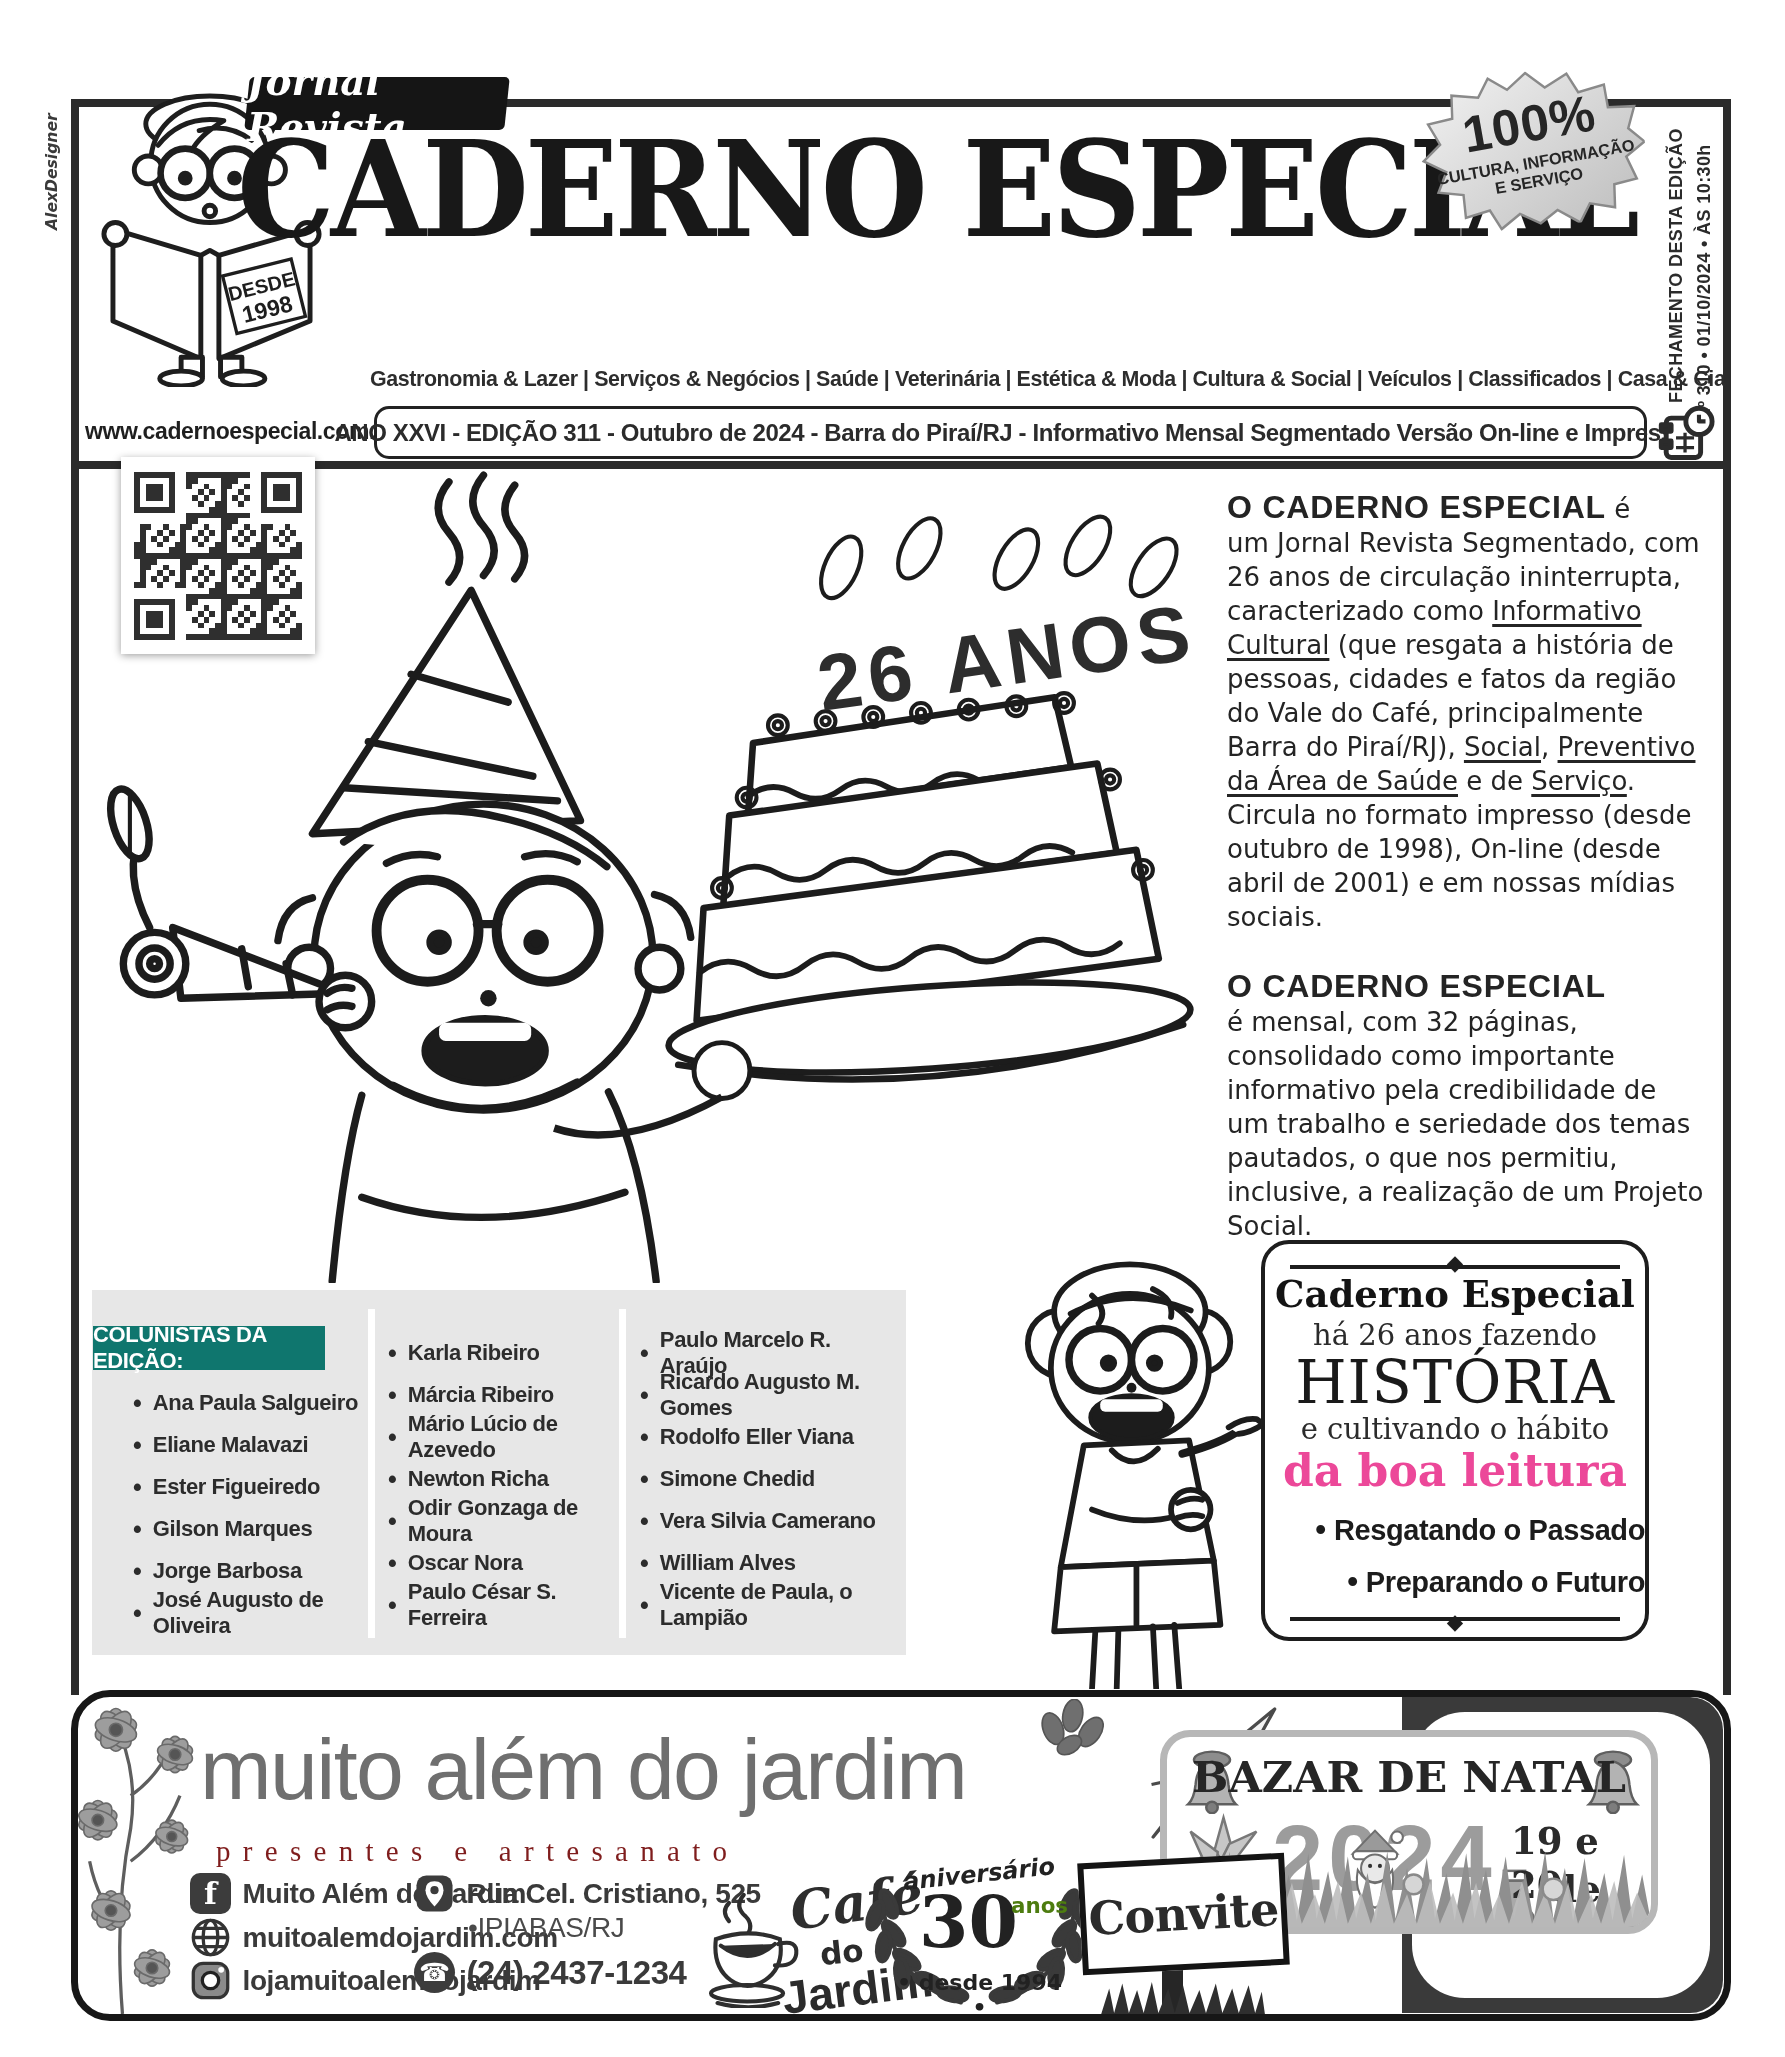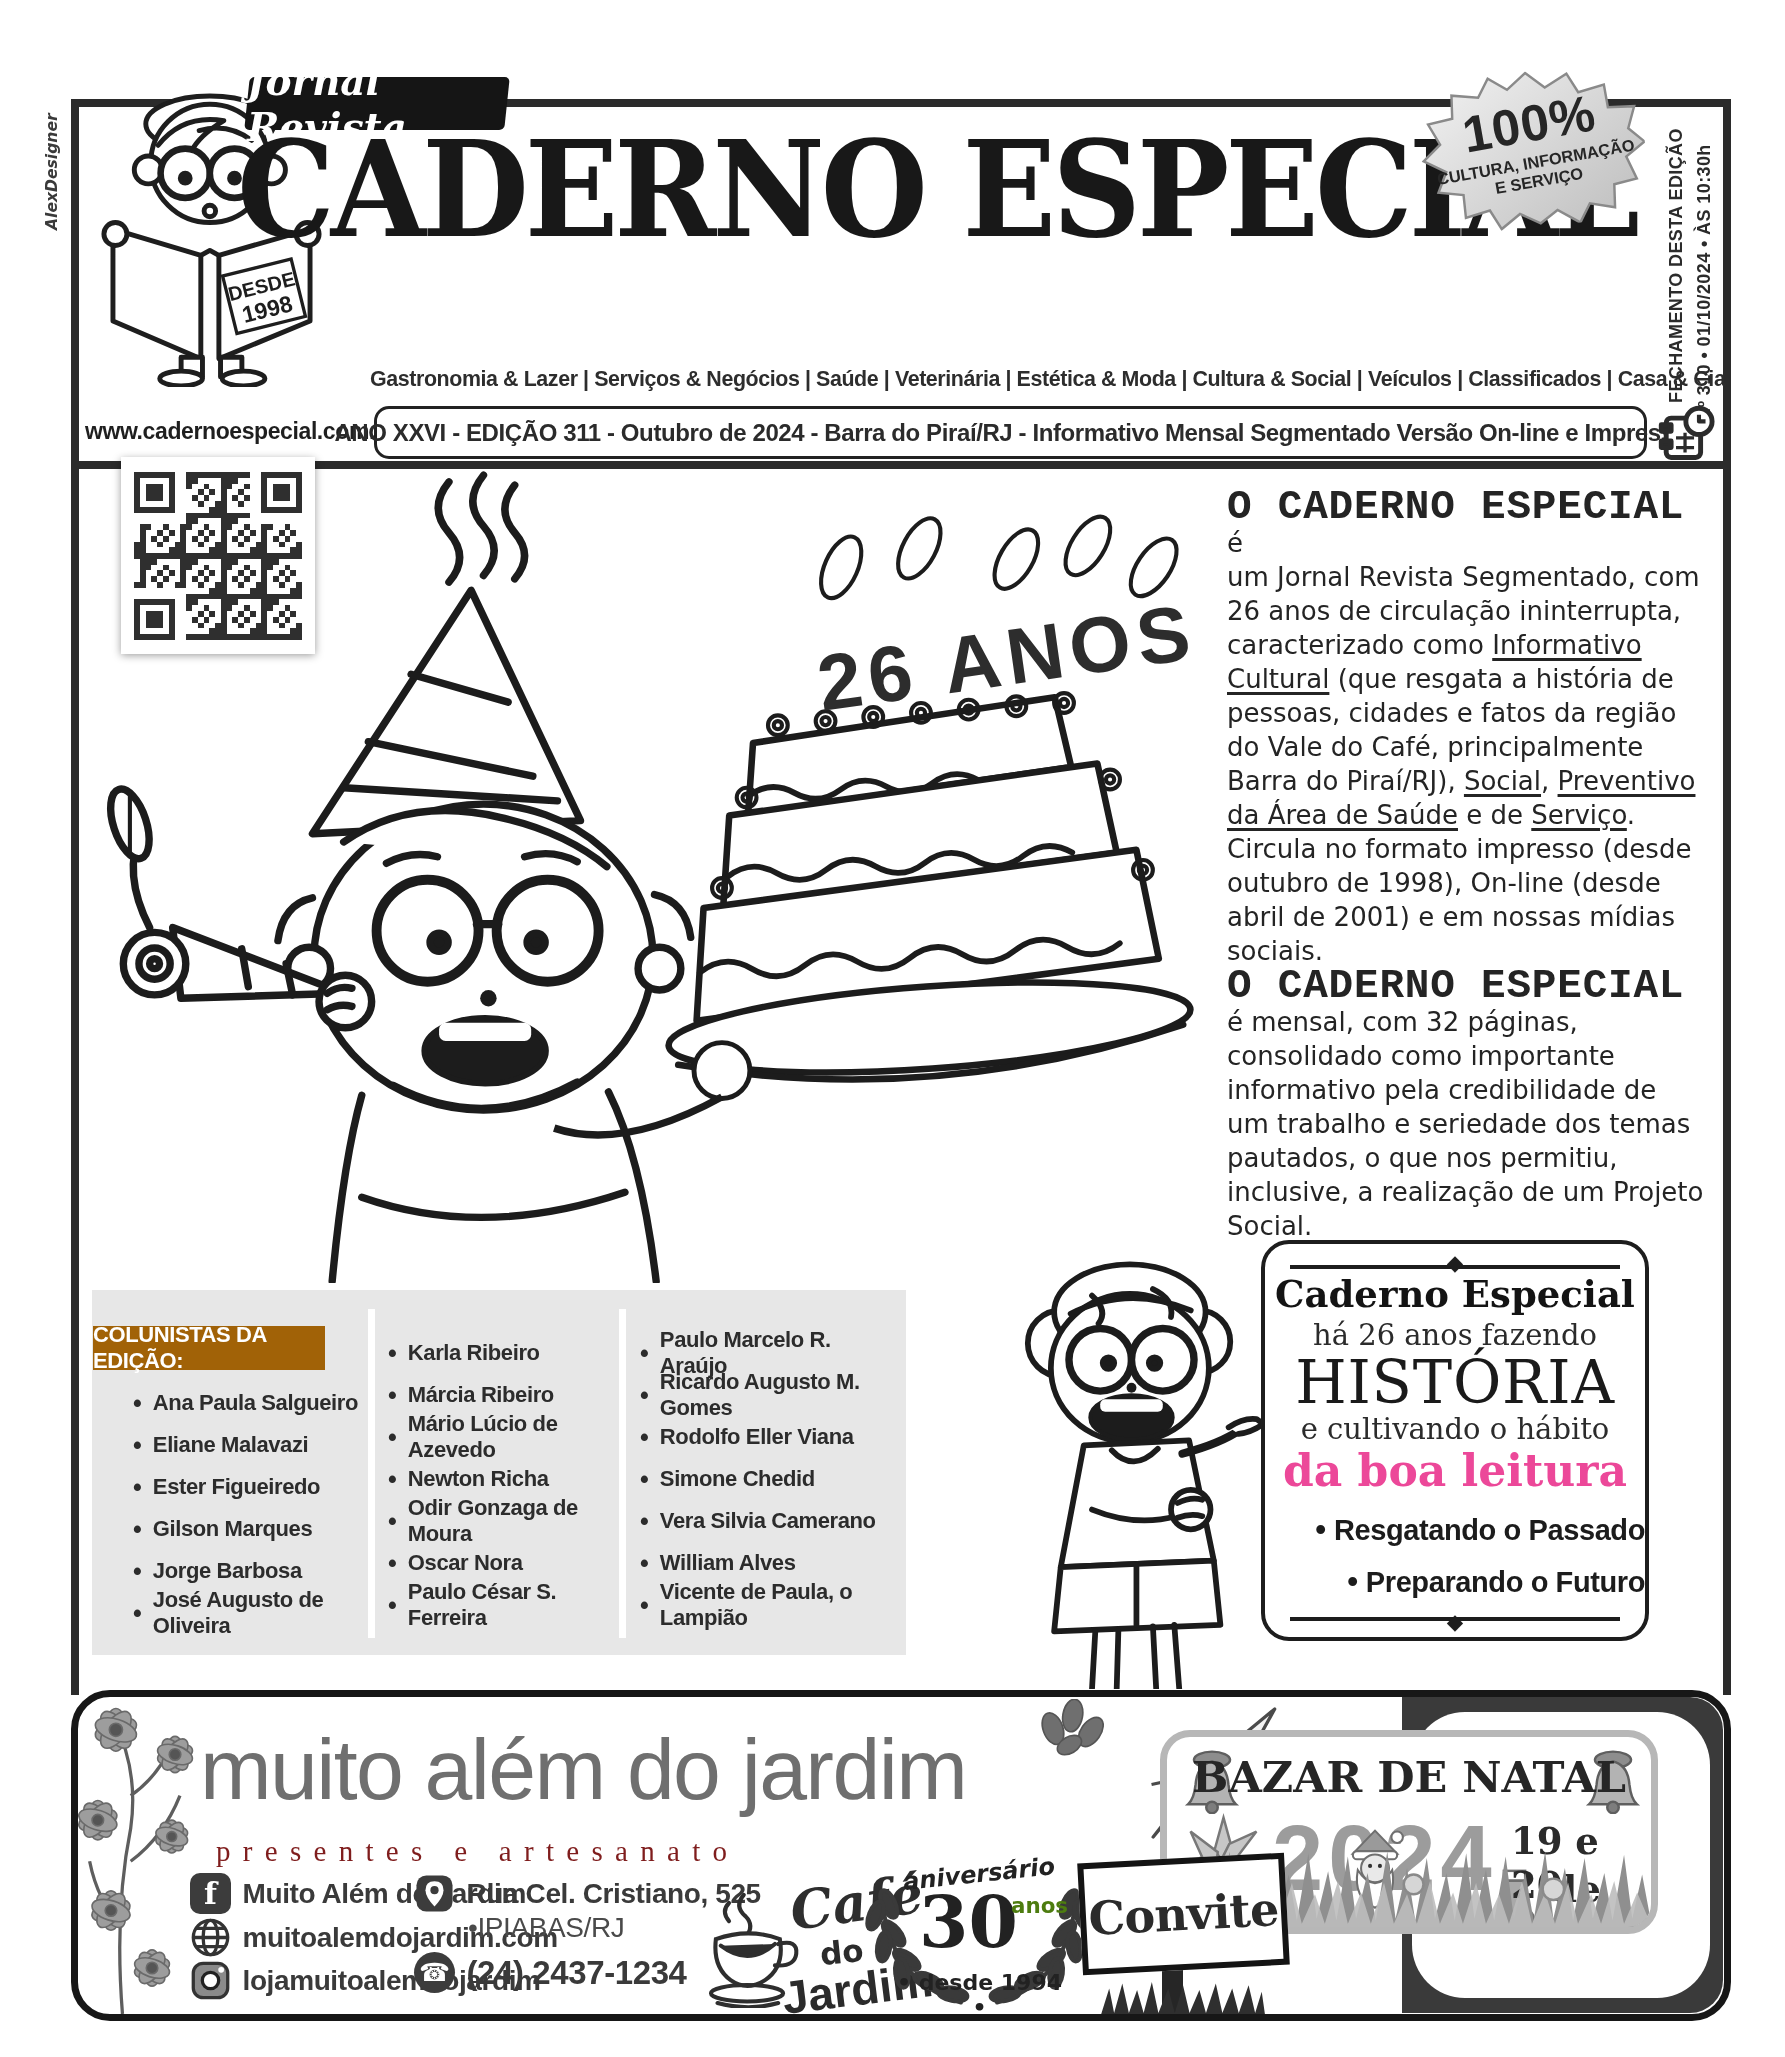--- a/index.html
+++ b/index.html
@@ -26,24 +26,24 @@
   .closing{writing-mode:vertical-rl;transform:rotate(180deg);font-size:18px;font-weight:bold;
            font-family:"Liberation Sans",sans-serif;letter-spacing:0.4px;color:#2b2b2b;white-space:nowrap}
   .cats{left:370px;top:367px;width:1279px;text-align:center;font-size:21.4px;color:#2d2d2d}
   .site{left:85px;top:418px;font-size:23px;color:#1f1f1f}
   .edition-pill{left:374px;top:406px;width:1273px;height:53px;border:3.3px solid #222;border-radius:15px;
                 display:flex;align-items:center;justify-content:center;box-sizing:border-box;background:#fff}
   .edition-pill span{font-size:24px}
   .qr-card{left:121px;top:457px;width:194px;height:197px;background:#fff;box-shadow:0 1.6px 8.2px rgba(0,0,0,.4);
            display:flex;align-items:center;justify-content:center}
   .about{left:1227px;top:490px;width:479px;font-size:26px;line-height:34px;color:#242424}
-  .about .lead{font-family:Liberation Mono, monospace;font-weight:bold;font-size:41px;letter-spacing:0.8px}
+  .about .lead{font-family:Liberation Sans, sans-serif;font-weight:bold;font-size:32px;letter-spacing:0.8px}
   .u{text-decoration:underline;text-decoration-thickness:2.5px;text-underline-offset:4.1px}
   .col-panel{left:92px;top:1290px;width:814px;height:365px;background:#e7e7e7}
-  .col-chip{left:93px;top:1326px;width:232px;height:44px;background:#a16207;color:#fff;display:flex;
+  .col-chip{left:93px;top:1326px;width:232px;height:44px;background:#0f766e;color:#fff;display:flex;
             align-items:center;justify-content:center;font-size:22px}
   .vdiv{width:7.4px;background:#fff;top:1309px;height:329px}
   .namelist{font-size:22px;color:#2c2c2c}
   .namelist div{height:42px;display:flex;align-items:center}
   .namelist div::before{content:"•";margin-right:11.5px;font-size:25px}
   .promo{left:1261px;top:1240px;width:388px;height:401px;border:4.1px solid #1d1d1d;border-radius:28px;
          background:#fff;box-sizing:border-box;text-align:center}
   .promo .rule{position:absolute;left:25px;right:25px;height:3.3px;background:#1d1d1d}
   .promo .orn{position:absolute;left:0;right:0;text-align:center;font-size:21.4px;color:#1d1d1d;line-height:1}
   .promo-title{margin-top:28px;font-size:37px;letter-spacing:0;color:#141414}

